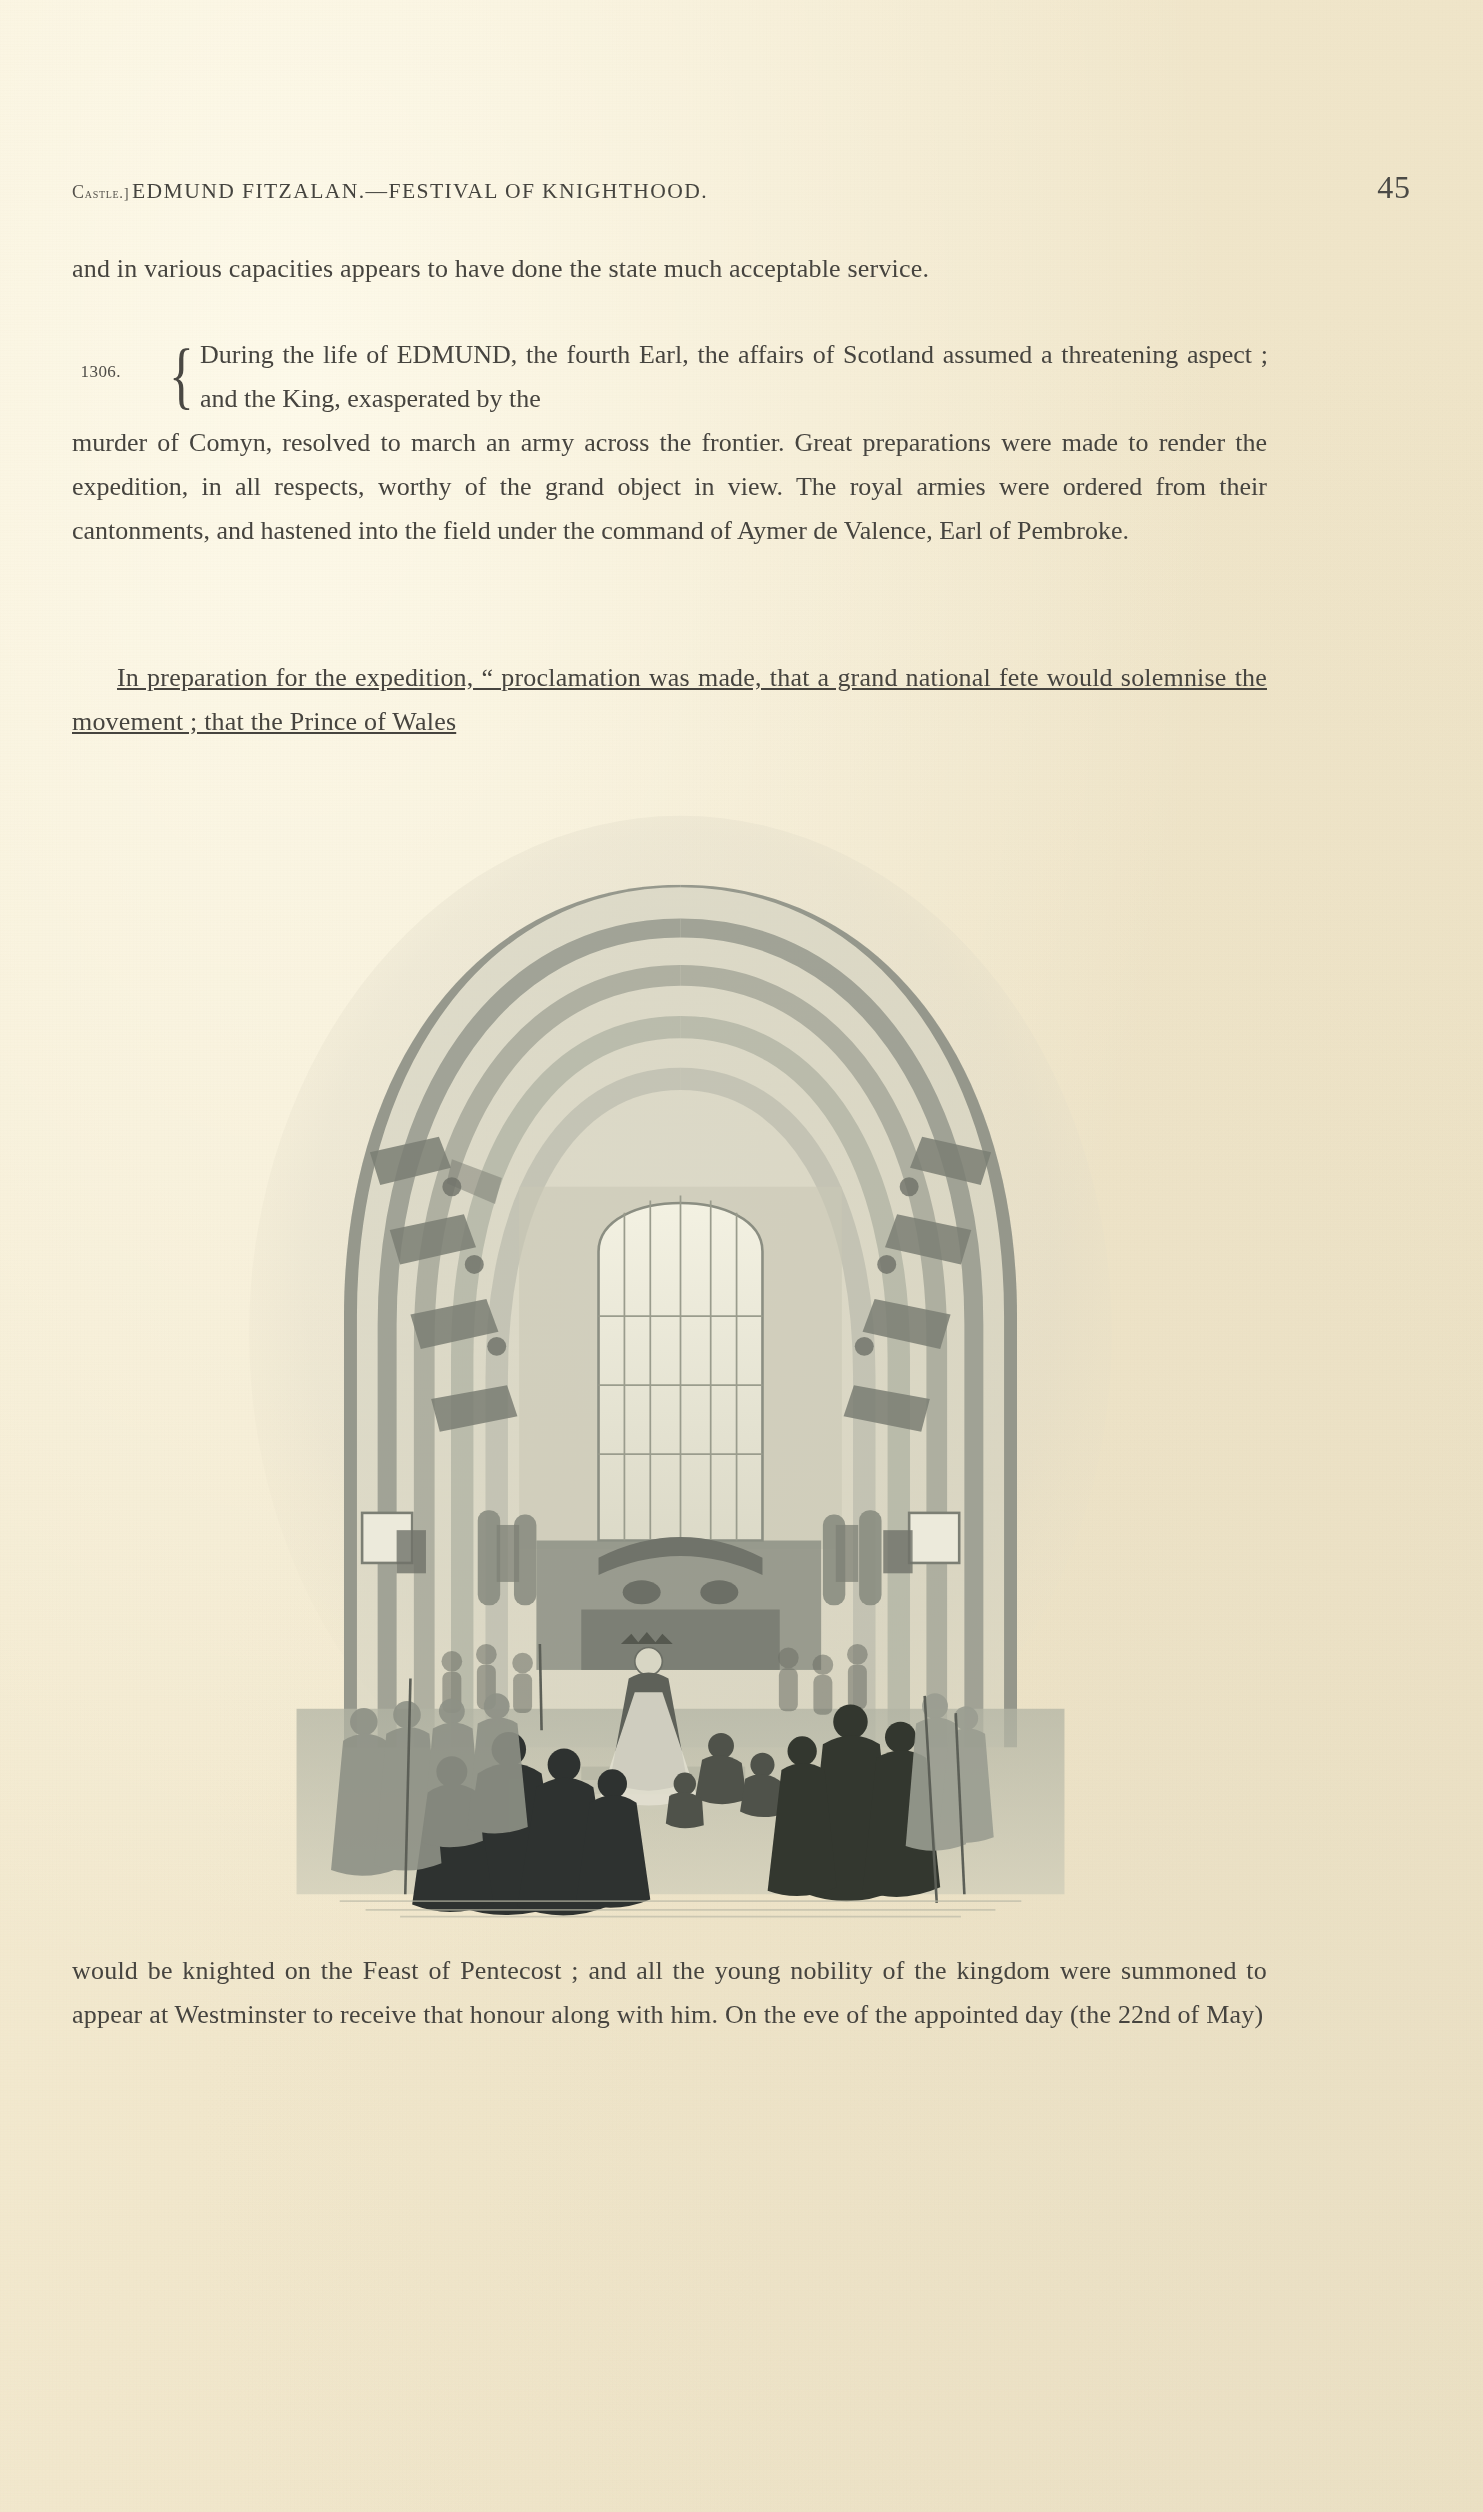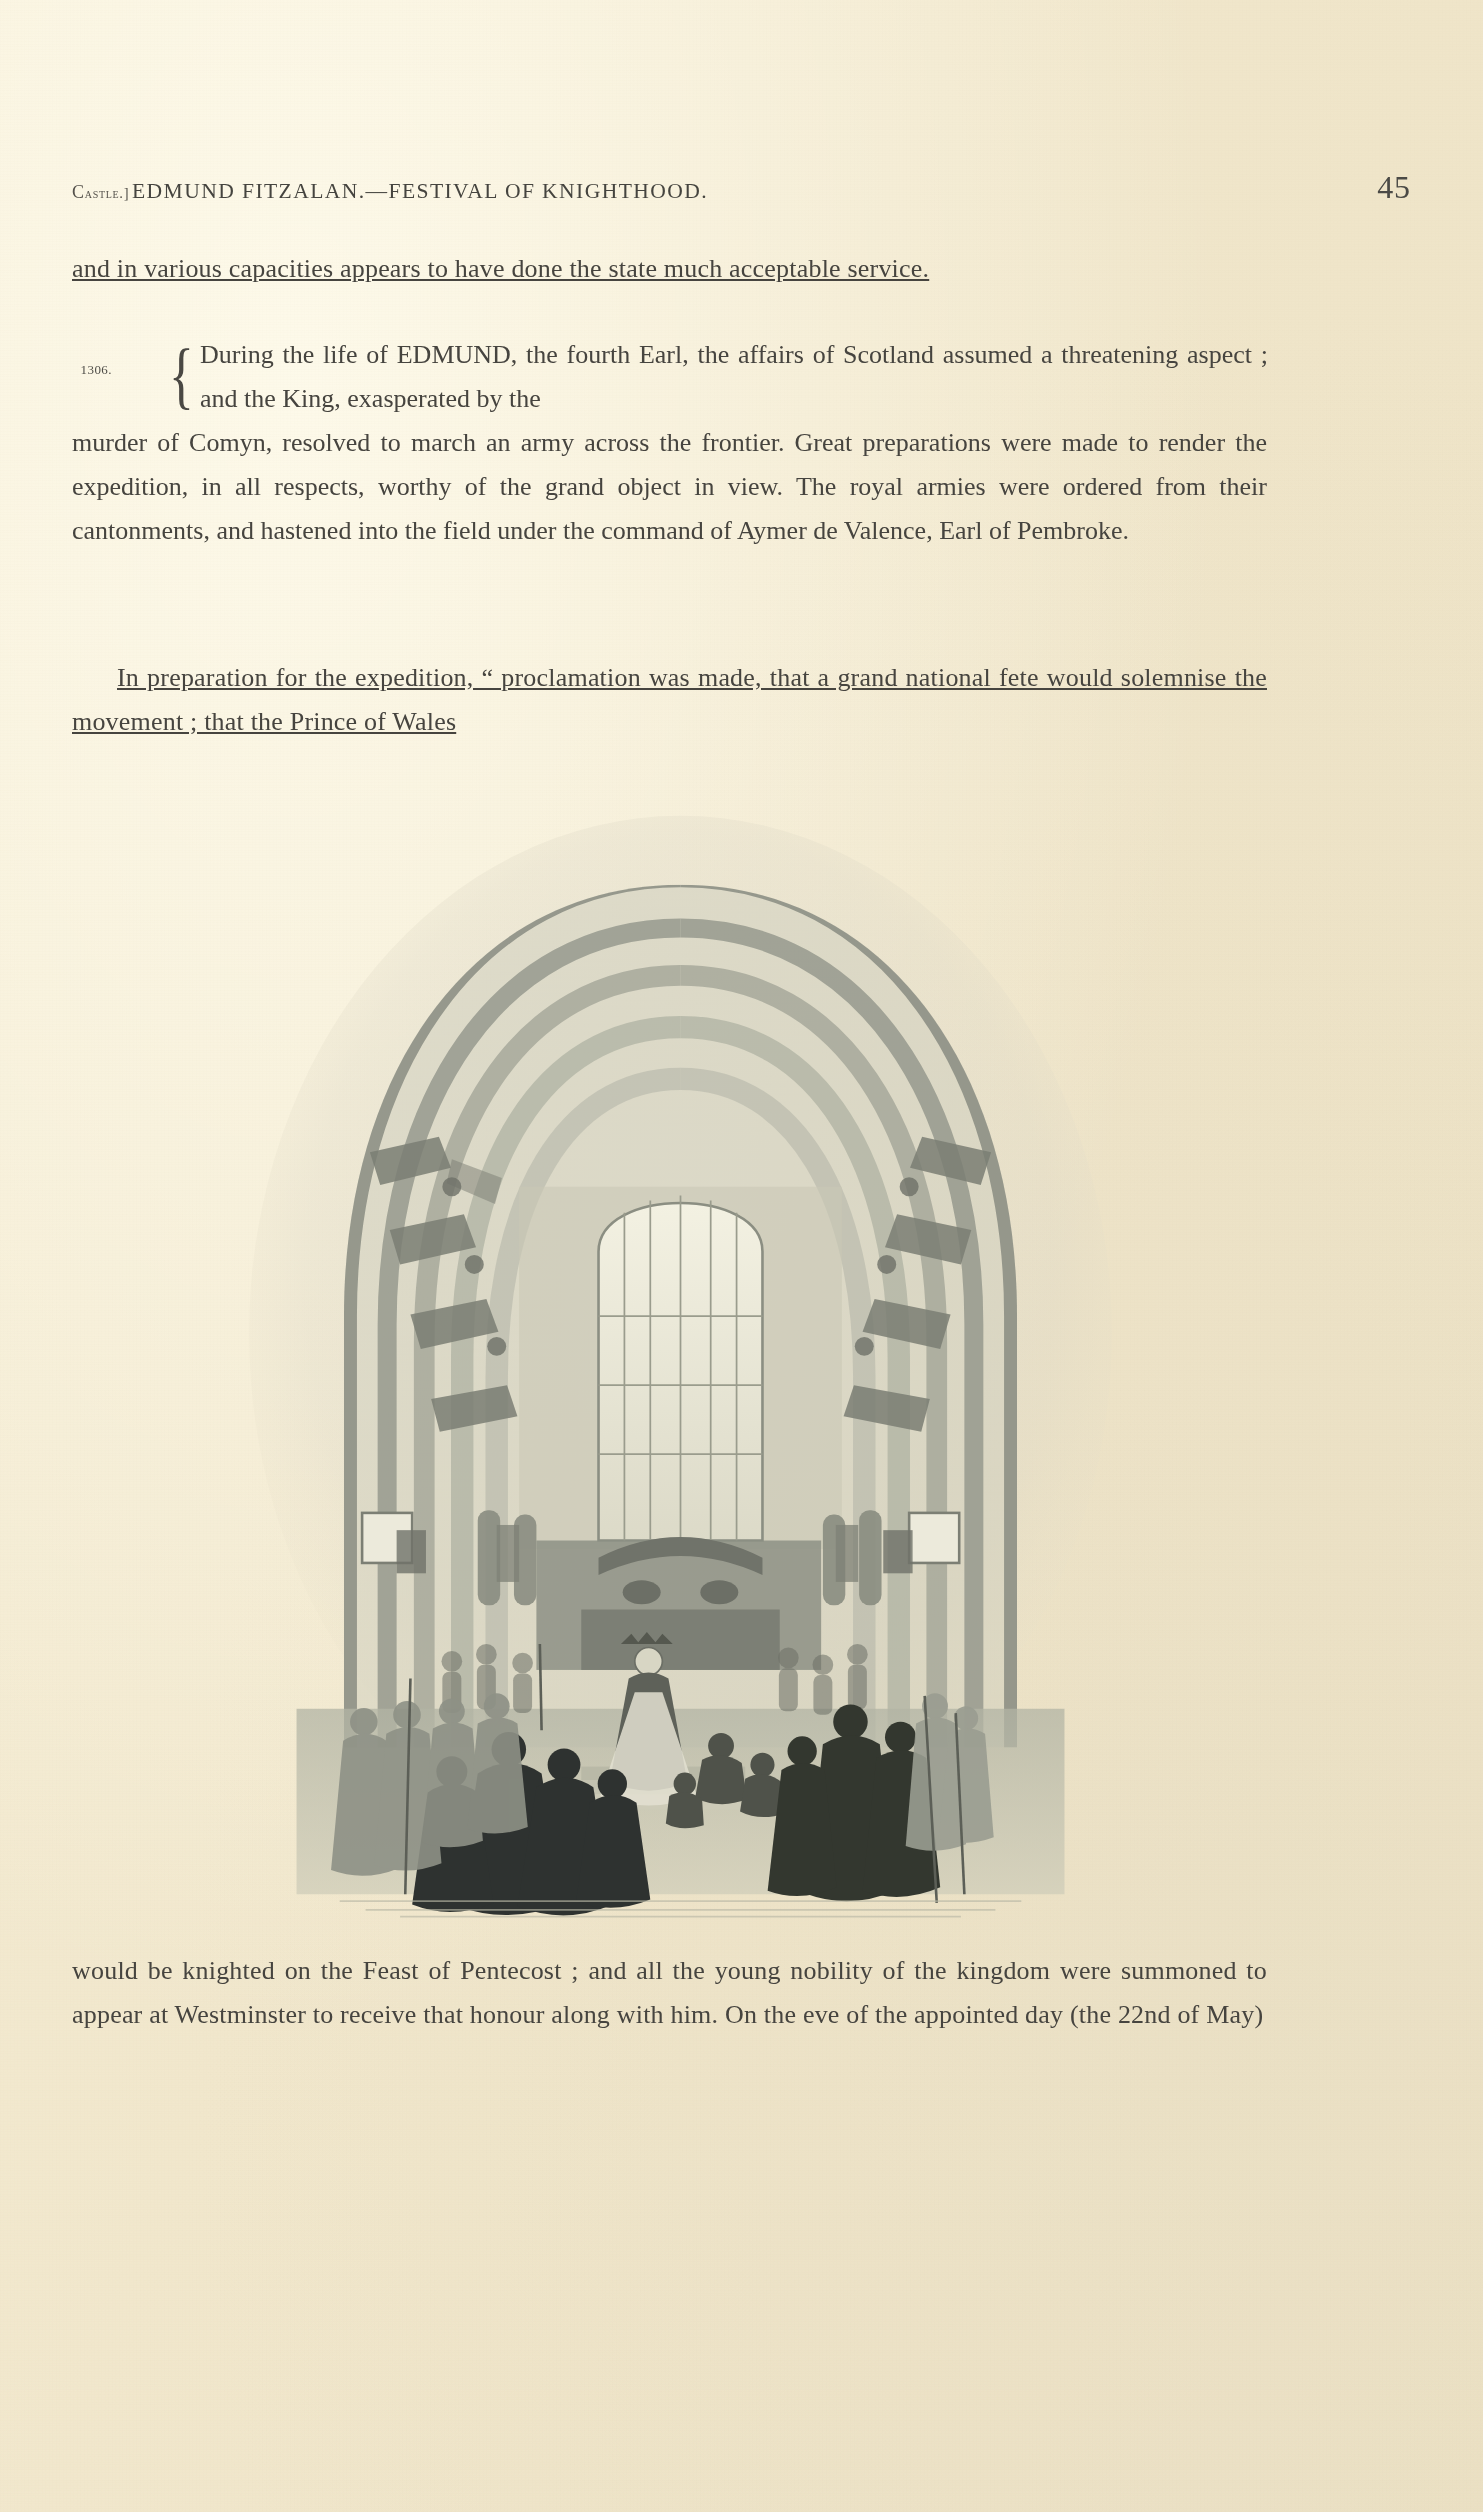--- a/index.html
+++ b/index.html
@@ -81,32 +81,32 @@
   .body-text {
     position: absolute;
     left: 0;
     width: 1195px;
     color: #46443f;
     font-size: 26px;
     line-height: 44px;
     text-align: justify;
     letter-spacing: 0.2px;
   }
-  .block-a { top: 247px; text-decoration: underline; }
+  .block-a { top: 247px; }
   .block-b { top: 656px; text-decoration: underline; }
   .block-c { top: 1949px; }
   p { margin: 0; }
   p.indent { text-indent: 45px; }
   
   .year-note {
     position: absolute;
     left: 8.6px;
     top: 362px;
     width: 83px;
-    font-size: 13px;
+    font-size: 17px;
     color: #4e4c47;
     letter-spacing: 0.4px;
   }
   .brace {
     position: absolute;
     left: 97px;
     top: 338px;
     font-size: 74px;
     line-height: 74px;
     color: #4a4843;

